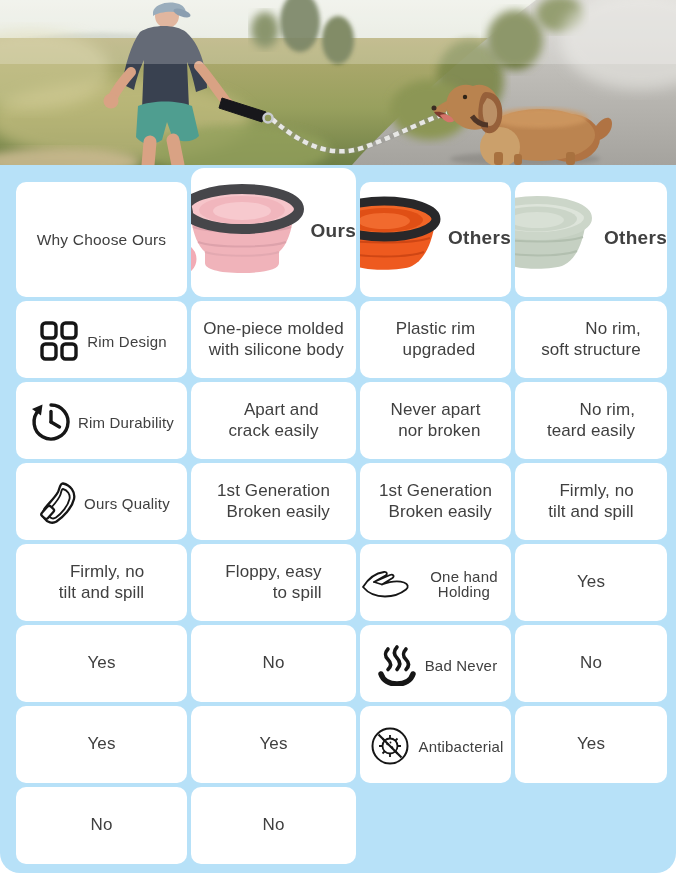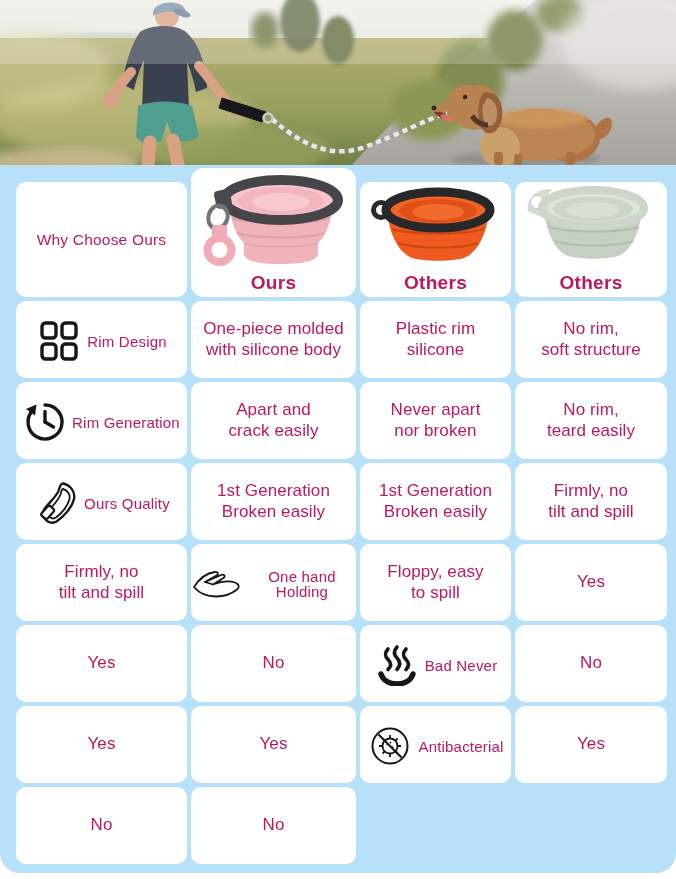--- a/index.html
+++ b/index.html
@@ -1,46 +1,46 @@
 <!DOCTYPE html>
 <html><head>
 <meta charset="utf-8">
 <style>
   html,body { margin:0; padding:0; background:#ffffff; }
   .page {
     position:relative; width:676px; height:879px; overflow:hidden;
-    font-family:"Liberation Sans","DejaVu Sans",sans-serif; color:#be185d;
+    font-family:"Liberation Sans","DejaVu Sans",sans-serif; color:#404040;
     background:#ffffff;
   }
   .hero { position:absolute; left:0; top:0; width:676px; height:165px; }
   .board {
     position:absolute; left:0; top:165px; width:676px; height:708px;
     background:#b7e1f8; border-radius:0 0 20px 20px;
   }
   .grid {
     position:absolute; left:16px; top:17px;
     display:grid;
     grid-template-columns:171px 165px 151px 152px;
     grid-template-rows:115px repeat(7,77px);
     gap:4px;
   }
   .cell {
     background:#ffffff; border-radius:10px;
     display:flex; align-items:center; justify-content:center;
     text-align:center; overflow:hidden;
   }
   .corner { font-size:15.5px; letter-spacing:.2px; }
-  .head { flex-direction:column; justify-content:flex-end; padding-bottom:5px; }
+  .head { flex-direction:row; justify-content:flex-end; padding-bottom:5px; }
   .head .bowl-wrap { flex:1; display:flex; align-items:center; justify-content:center; width:100%; }
   .ours-head { margin-top:-14px; border-radius:13px; }
   .col-label { font-size:19px; font-weight:700; letter-spacing:.3px; line-height:1; }
   .label-cell { flex-direction:row; gap:5px; padding-top:3px; }
   .icon-slot { display:flex; align-items:center; justify-content:center; height:44px; }
   .row-label { font-size:15px; letter-spacing:.2px; line-height:1; }
-  .val { font-size:17px; line-height:1.18; white-space:pre-line; letter-spacing:.1px; }
+  .val { font-size:17px; line-height:1.18; white-space:pre-line; letter-spacing:.1px;text-align:right; }
 </style>
 </head>
 <body>
 
 <div class="page">
 
   <div class="hero">
     <svg width="676" height="165" viewBox="0 0 676 165">
       <defs>
         <linearGradient id="g-sky" x1="0" y1="0" x2="0" y2="1">
@@ -206,39 +206,39 @@
             </svg>
         </span>
         <span class="row-label">Rim Design</span>
       </div>
       <div class="cell">
           <span class="val">One-piece molded
 with silicone body</span>
         </div>
       <div class="cell">
           <span class="val">Plastic rim
-silicone</span>
+upgraded</span>
         </div>
       <div class="cell">
           <span class="val">No rim,
 soft structure</span>
         </div>
 
       <div class="cell label-cell">
         <span class="icon-slot">
           <svg width="44" height="44" viewBox="0 0 44 44">
               <g fill="none" stroke="#161616" stroke-width="3.4" stroke-linecap="round">
             <path d="M10 10 A 17 17 0 1 0 22 5"></path>
             <path d="M22 22 L22 11.5"></path>
                 <path d="M22 22 L30.5 27"></path>
           </g>
               <polygon points="3,9 13.5,4.5 12,15.5" fill="#161616"></polygon>
             </svg>
         </span>
-        <span class="row-label">Rim Generation</span>
+        <span class="row-label">Rim Durability</span>
       </div>
       <div class="cell">
           <span class="val">Apart and
 crack easily</span>
         </div>
       <div class="cell">
           <span class="val">Never apart
 nor broken</span>
         </div>
       <div class="cell">
@@ -268,36 +268,36 @@
         </div>
 
       <div class="cell">
           <span class="val">Firmly, no
 tilt and spill</span>
         </div>
       <div class="cell">
           <span class="val">Firmly, no
 tilt and spill</span>
         </div>
+      <div class="cell">
+          <span class="val">Floppy, easy
+to spill</span>
+        </div>
+
       <div class="cell label-cell">
         <span class="icon-slot">
           <svg width="52" height="34" viewBox="0 0 52 34">
               <g fill="none" stroke="#161616" stroke-width="1.8" stroke-linecap="round" stroke-linejoin="round">
             <path d="M3 20 C8 12 16 6 24 5 C27 4.7 28 7 25.5 8.5 L14 15 L30 8 C33 6.8 35 9 32.5 11 L22 17.5 C30 14.5 38 13.5 44 15.5 C48 17 49 20 46 22.5 C41 26.5 33 29.5 25 29.5 C16 29.5 8 26 3 20 Z"></path>
             <path d="M14 15 L22 17.5" stroke-width="1.4"></path>
           </g>
             </svg>
         </span>
         <span class="row-label">One hand Holding</span>
       </div>
-
-      <div class="cell">
-          <span class="val">Floppy, easy
-to spill</span>
-        </div>
       <div class="cell">
           <span class="val">Yes</span>
         </div>
       <div class="cell">
           <span class="val">Yes</span>
         </div>
       <div class="cell">
           <span class="val">No</span>
         </div>
 

